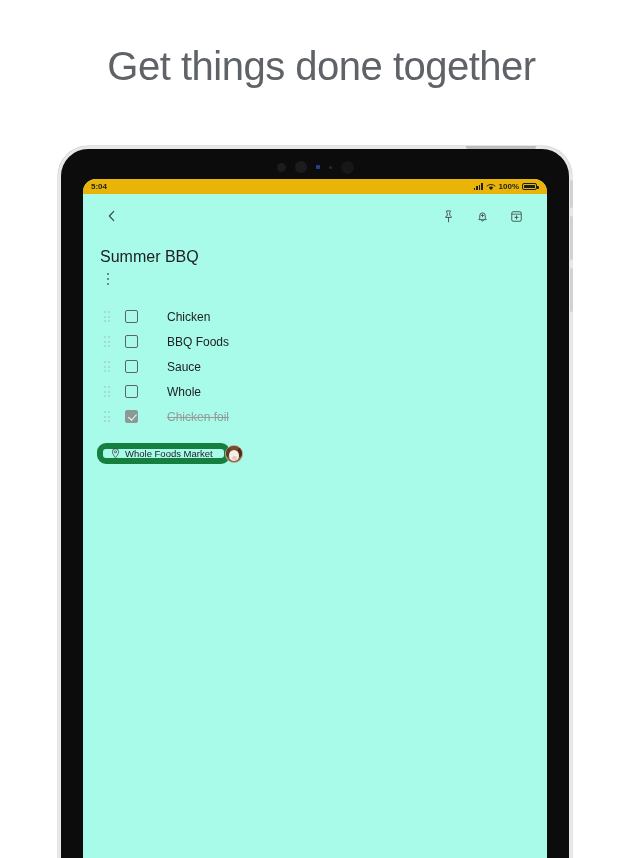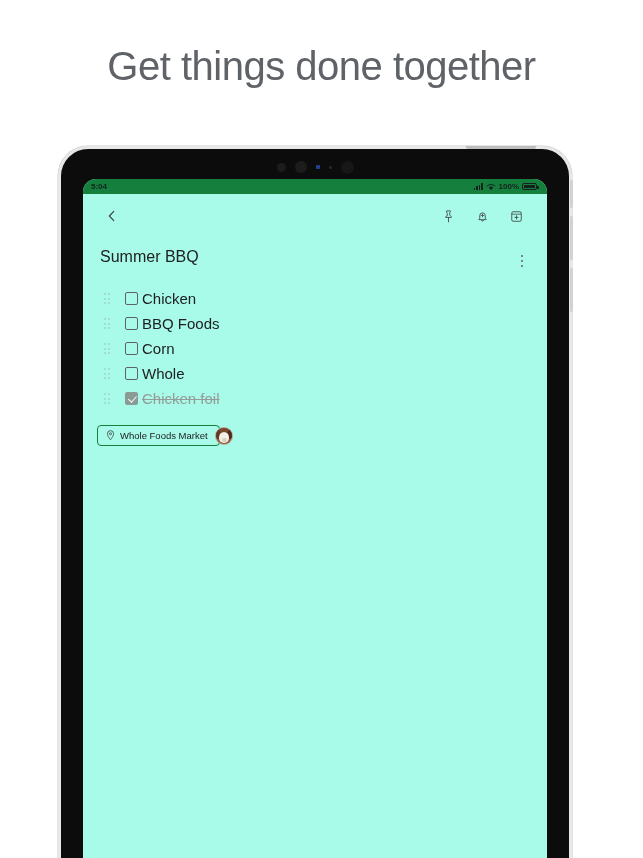--- a/index.html
+++ b/index.html
@@ -99,21 +99,21 @@
     overflow: hidden;
   }
 
   
   .status-bar {
     height: 15px;
     display: flex;
     align-items: center;
     justify-content: space-between;
     padding: 0 10px 0 8px;
-    background: #15803d;
+    background: #eab308;
     font-size: 8px;
     color: #16201d;
     font-weight: 600;
   }
   .status-right {
     display: flex;
     align-items: center;
     gap: 3px;
   }
   .signal-bars { display: flex; align-items: flex-end; gap: 1px; height: 7px; }
@@ -149,20 +149,21 @@
     color: #3c4043;
   }
 
   
   .note-body { padding: 0 14px; }
 
   .note-title-row {
     display: flex;
     align-items: flex-start;
     padding: 10px 0 12px 0;
+    flex-direction: column;
   }
   .note-title {
     font-size: 16px;
     color: #202124;
     flex: 1;
     padding-left: 3px;
   }
   .kebab {
     width: 22px; height: 26px;
     display: flex; flex-direction: column;
@@ -205,22 +206,22 @@
   .cbox.checked::after {
     content: "";
     position: absolute;
     left: 3.6px; top: 1px;
     width: 3.5px; height: 7px;
     border: solid #ffffff;
     border-width: 0 1.6px 1.6px 0;
     transform: rotate(42deg);
   }
   .item-label {
-    margin-left: 4px;
-    font-size: 15px;
+    margin-left: 29px;
+    font-size: 12px;
     color: #202124;
   }
   .check-row.done .item-label {
     color: #969b99;
     text-decoration: line-through;
     text-decoration-color: #969b99;
   }
 
   .plus-row { display: flex; align-items: center; height: 25px; }
   .plus-sign {
@@ -246,22 +247,22 @@
     align-items: center;
     padding: 14px 0 0 0;
     position: relative;
   }
   .loc-chip {
     display: inline-flex;
     align-items: center;
     gap: 5px;
     height: 21px;
     padding: 0 11px 0 8px;
-    border: 1px solid #15803d;
-    border-radius: 4px;
+    border: 6px solid #15803d;
+    border-radius: 9px;
     font-size: 9.5px;
     color: #202124;
     background: transparent;
   }
   .avatar {
     width: 18px; height: 18px;
     border-radius: 50%;
     margin-left: -5px;
     overflow: hidden;
     position: relative;
@@ -424,21 +425,21 @@
         <div class="check-row">
           <div class="drag-handle">
               <i></i>
               <i></i>
               <i></i>
               <i></i>
               <i></i>
               <i></i>
             </div>
           <div class="cbox"></div>
-          <div class="item-label">Corn</div>
+          <div class="item-label">Sauce</div>
         </div>
 
         <div class="check-row">
           <div class="drag-handle">
               <i></i>
               <i></i>
               <i></i>
               <i></i>
               <i></i>
               <i></i>

